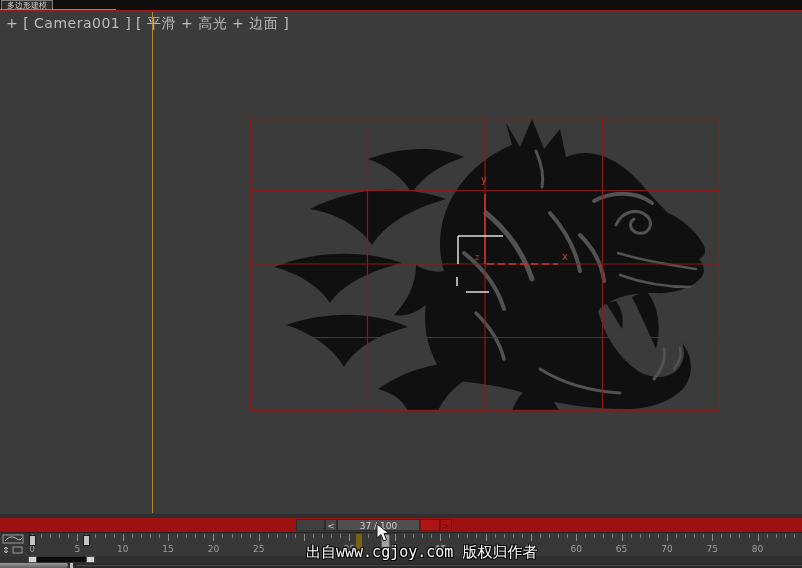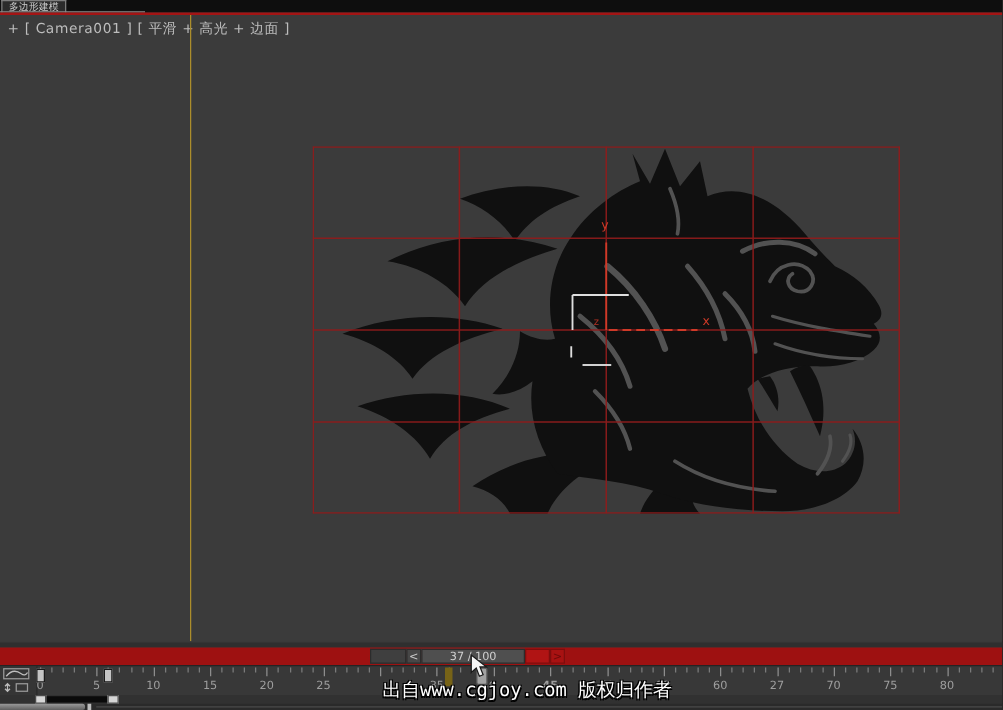--- a/index.html
+++ b/index.html
@@ -8,21 +8,21 @@
          background:var(--c-viewport-bg,#3b3b3b);}
   
   .ribbon{position:absolute;left:0;top:0;width:802px;height:10px;background:#0e0e0e;}
   .ribbon-tab{position:absolute;left:1px;top:0;height:9px;padding:0 5px;
       background:#2b2b2b;border:1px solid #7d7d7d;border-bottom:none;
       color:#cccccc;font-size:8px;line-height:9px;white-space:nowrap;}
   .ribbon-underline{position:absolute;left:0;top:9px;width:116px;height:1px;background:#8a8a8a;}
   .autokey-top{position:absolute;left:0;top:10px;width:802px;height:2px;background:var(--c-border-red,#a41414);}
   
   .viewport{position:absolute;left:0;top:12px;width:802px;height:501px;background:var(--c-viewport-bg,#3b3b3b);overflow:hidden;}
-  .vp-label{position:absolute;left:6px;top:3px;color:#bdbdbd;font-size:11px;letter-spacing:.5px;white-space:nowrap;}
+  .vp-label{position:absolute;left:6px;top:3px;color:#bdbdbd;font-size:14px;letter-spacing:.5px;white-space:nowrap;}
   .active-border-v{position:absolute;left:152px;top:0;width:1px;height:501px;background:var(--c-yellow,#ab8d2b);}
   .vp-gap{position:absolute;left:0;top:514px;width:802px;height:4px;background:#2f2f2f;}
   .plane{position:absolute;left:250px;top:105px;width:470px;height:294px;}
   
   .time-slider{position:absolute;left:0;top:518px;width:802px;height:14px;background:var(--c-autokey,#9e1111);}
   .ts-blockL{position:absolute;left:296px;top:1px;width:29px;height:12px;background:#3f3f3f;border:1px solid #2c2c2c;box-sizing:border-box;}
   .ts-prev{position:absolute;left:325px;top:1px;width:12px;height:12px;background:#474747;color:#c9c9c9;
      font-size:9px;line-height:12px;text-align:center;border:1px solid #2c2c2c;box-sizing:border-box;cursor:default;}
   .ts-frame{position:absolute;left:337px;top:1px;width:83px;height:12px;background:#4f4f4f;color:#cfcfcf;
      font-size:9px;line-height:12px;text-align:center;border:1px solid #2c2c2c;box-sizing:border-box;}
@@ -241,21 +241,21 @@
         <div class="tick minor" style="left: 548.99px;"></div>
         <div class="tick minor" style="left: 558.06px;"></div>
         <div class="tick minor" style="left: 567.13px;"></div>
         <div class="tick major" style="left: 576.2px;"></div>
         <div class="tick-label" style="left: 576.2px;">60</div>
         <div class="tick minor" style="left: 585.27px;"></div>
         <div class="tick minor" style="left: 594.34px;"></div>
         <div class="tick minor" style="left: 603.41px;"></div>
         <div class="tick minor" style="left: 612.48px;"></div>
         <div class="tick major" style="left: 621.55px;"></div>
-        <div class="tick-label" style="left: 621.55px;">27</div>
+        <div class="tick-label" style="left: 621.55px;">65</div>
         <div class="tick minor" style="left: 630.62px;"></div>
         <div class="tick minor" style="left: 639.69px;"></div>
         <div class="tick minor" style="left: 648.76px;"></div>
         <div class="tick minor" style="left: 657.83px;"></div>
         <div class="tick major" style="left: 666.9px;"></div>
         <div class="tick-label" style="left: 666.9px;">70</div>
         <div class="tick minor" style="left: 675.97px;"></div>
         <div class="tick minor" style="left: 685.04px;"></div>
         <div class="tick minor" style="left: 694.11px;"></div>
         <div class="tick minor" style="left: 703.18px;"></div>

